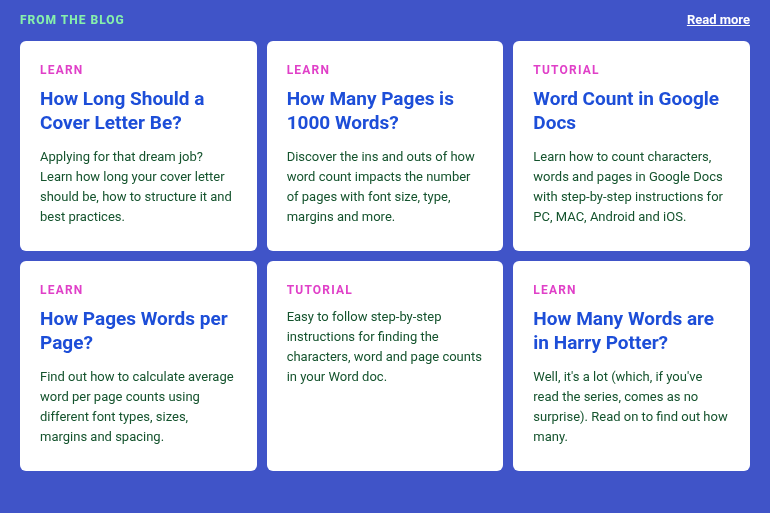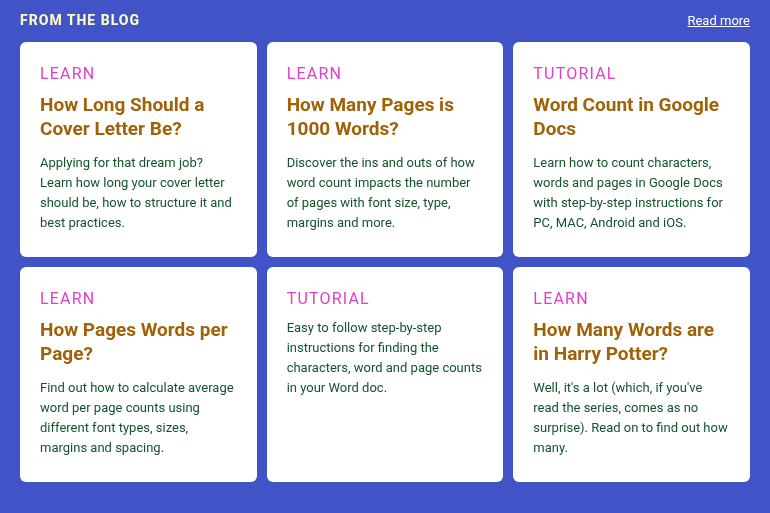--- a/index.html
+++ b/index.html
@@ -22,67 +22,67 @@
     }
 
     .blog-header {
       display: flex;
       justify-content: space-between;
       align-items: center;
       margin-bottom: 14px;
     }
 
     .blog-title {
-      color: #fef9c3;
-      font-size: 14px;
+      color: #86efac;
+      font-size: 12px;
       font-weight: 800;
       letter-spacing: 1px;
       text-transform: uppercase;
     }
 
     .read-more-link {
       color: #ffffff;
       font-size: 13px;
-      font-weight: 400;
+      font-weight: 700;
       text-decoration: underline;
       cursor: pointer;
     }
 
     .cards-grid {
       display: grid;
       grid-template-columns: repeat(3, 1fr);
       grid-template-rows: repeat(2, auto);
       gap: 10px;
     }
 
     .card {
       background: #ffffff;
       border-radius: 6px;
       padding: 22px 20px 24px 20px;
       display: flex;
       flex-direction: column;
     }
 
     .card-category {
-      font-size: 16px;
-      font-weight: 400;
+      font-size: 12px;
+      font-weight: 700;
       letter-spacing: 1.2px;
       text-transform: uppercase;
       margin-bottom: 10px;
       color: #e040c8;
     }
 
     .card-category.tutorial {
       color: #e040c8;
     }
 
     .card-title {
       font-size: 19px;
       font-weight: 700;
-      color: #a16207;
+      color: #1d4ed8;
       line-height: 1.25;
       margin-bottom: 12px;
     }
 
     .card-description {
       font-size: 13px;
       color: #14532d;
       line-height: 1.55;
     }
   </style>

